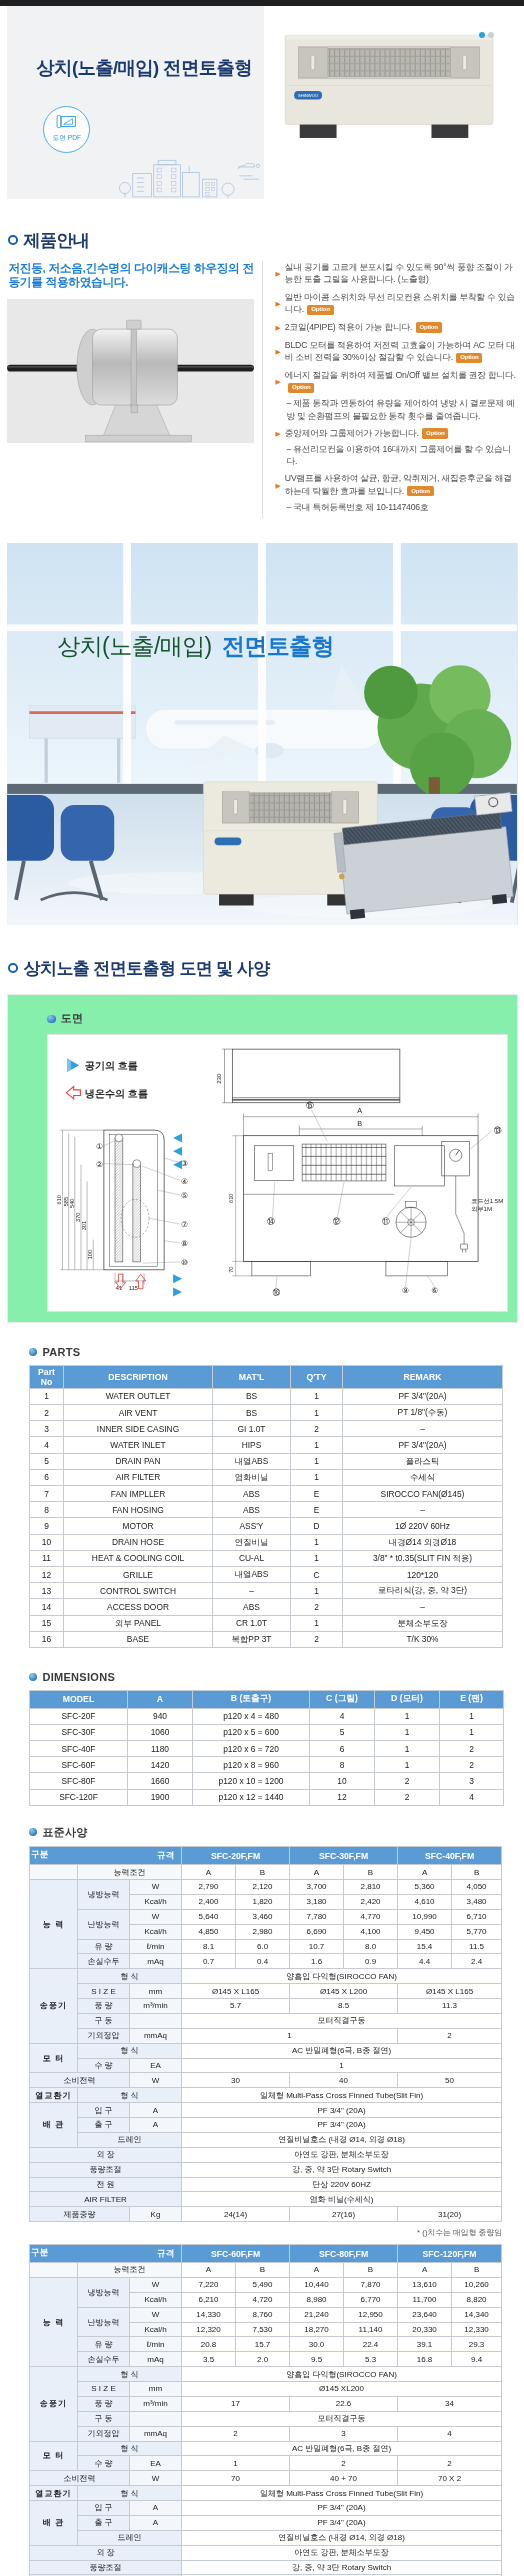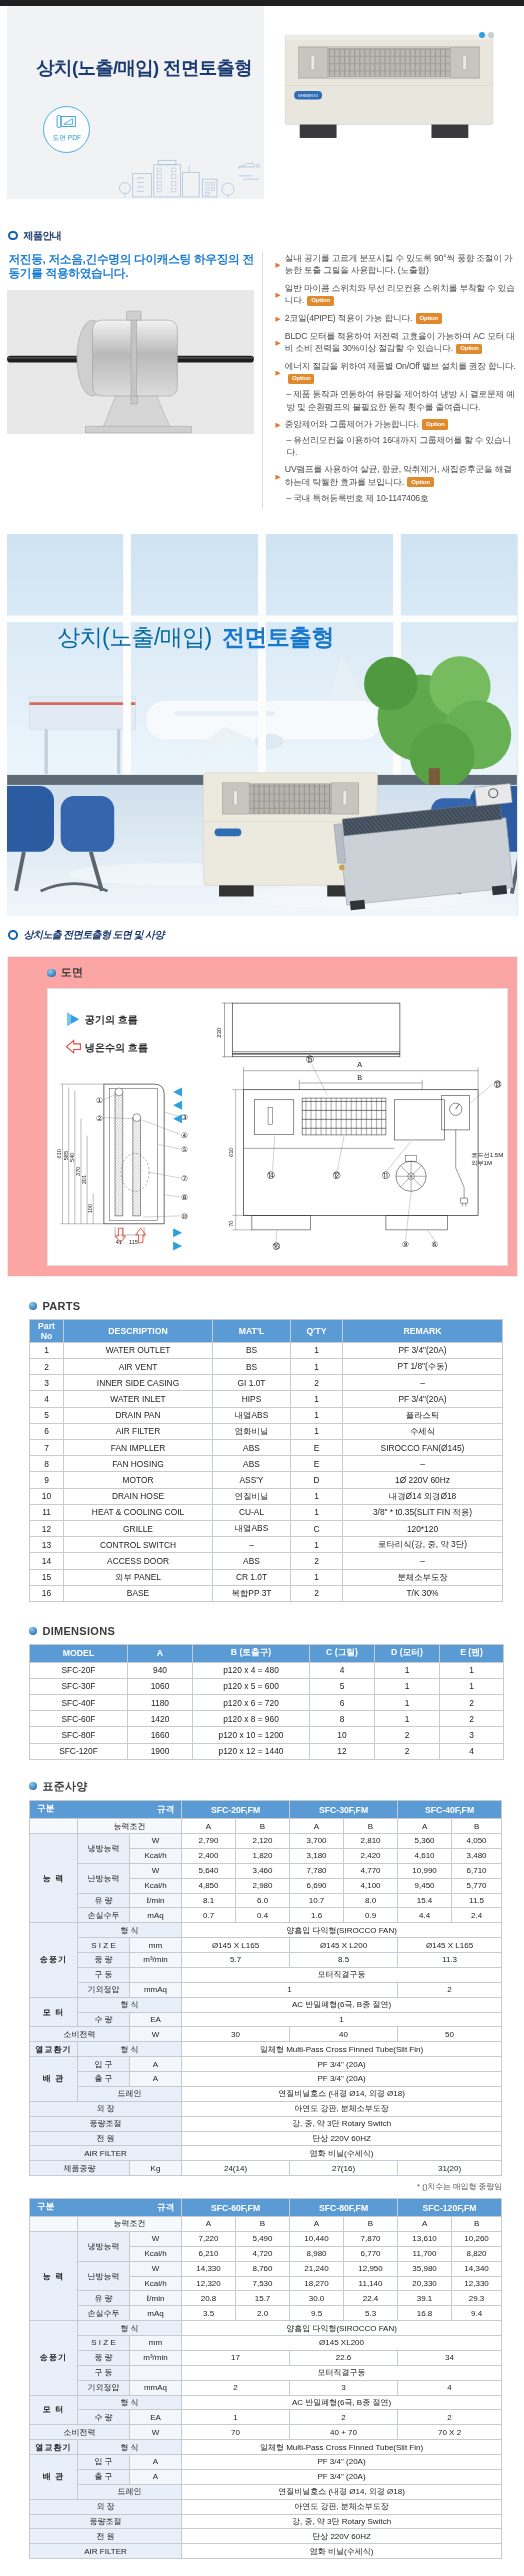--- a/index.html
+++ b/index.html
@@ -13,58 +13,58 @@
   .dot{width:6.1px;height:6.1px;border-radius:50%;}
   .dot.active{background:#2da0e0;}
   .dot.idle{background:#c9ced3;}
   .header-title{position:absolute;left:29px;top:49px;font-size:18.4px;font-weight:bold;color:#1b3a70;letter-spacing:-0.6px;}
   .pdf-badge{position:absolute;left:36px;top:100px;width:45px;height:45px;border:1.1px solid #49b0e4;border-radius:50%;text-align:center;cursor:pointer;background:#fdfdfe;}
   .pdf-badge .lbl{display:block;margin-top:2.2px;font-size:6.7px;color:#2b9bd6;}
   .city{position:absolute;left:112px;bottom:1.1px;}
   
   .sec-heading{display:flex;align-items:center;margin-left:8.4px;}
   .ring-icon{width:5.6px;height:5.6px;border:2.8px solid #1261b3;border-radius:50%;margin-right:5.6px;}
-  .sec-heading .txt{font-size:10px;font-weight:bold;color:#1c3a6e;letter-spacing:-0.6px;}
+  .sec-heading .txt{font-size:17px;font-weight:bold;color:#1c3a6e;letter-spacing:-0.6px;}
   .sub-label{display:flex;align-items:center;margin-left:29px;}
   .ball-icon{width:8.4px;height:8.4px;border-radius:50%;background:radial-gradient(circle at 35% 30%,#8ec9ec,#0f5ca8);margin-right:5px;}
   .sub-label .txt{font-size:11px;font-weight:bold;color:#3a3a3a;letter-spacing:0.3px;}
   
   .guide-body{display:flex;margin:9px 7.3px 0 7.3px;}
   .guide-left{width:247px;flex:none;}
   .lead{font-size:11.7px;font-weight:bold;color:#1d7ed3;line-height:1.24;letter-spacing:-0.3px;margin-left:1.1px;}
   .motor-photo{margin-top:9px;height:144px;background:#e8e8e8;}
   .guide-right{flex:1;border-left:0.6px solid #dcdcdc;margin-left:7.8px;padding:0 0 0 12.3px;}
   .b-item{display:flex;align-items:center;margin:0 0 5px 0;font-size:8.7px;color:#4a4a4a;line-height:1.45;letter-spacing:-0.2px;}
   .b-tri{color:#e97425;font-size:6.7px;margin:1.7px 4.5px 0 0;flex:none;}
   .b-opt{display:inline-block;background:#e08a2e;color:#fff;font-size:6.1px;font-weight:bold;border-radius:1.7px;padding:0.6px 3.9px 1.1px;margin-left:3.3px;vertical-align:1.1px;}
   .b-sub{margin:-1.7px 0 5px 11px;font-size:8.7px;color:#4a4a4a;line-height:1.4;letter-spacing:-0.2px;}
   
   .hero{margin:25px 7.3px 0;height:382px;position:relative;overflow:hidden;background:#dcebf5;}
   .hero-title{position:absolute;left:50px;top:88px;font-size:23px;letter-spacing:-0.6px;}
-  .hero-title .pre{color:#0369a1;font-weight:normal;}
+  .hero-title .pre{color:#14532d;font-weight:normal;}
   .hero-title .suf{color:#1878cc;font-weight:bold;margin-left:4.5px;}
   
-  .panel{margin:14.5px 7.3px 0;background:#fca5a5;border:0.6px solid #ececec;padding:8px 0 10px 0;}
+  .panel{margin:14.5px 7.3px 0;background:#86efac;border:0.6px solid #ececec;padding:16px 0 10px 0;}
   .canvas{margin:7.8px auto 0 39px;width:459px;background:#fff;border:0.6px solid #e2e2e2;}
   
   table{border-collapse:collapse;table-layout:fixed;background:#fff;font-size:8.4px;color:#222;}
   .dtable{margin:6.7px 0 0 29px;width:473px;border-top:1.1px solid #8f979e;border-bottom:1.1px solid #8f979e;}
   .dtable th,.dtable td{border:0.6px solid #c6cbd1;text-align:center;padding:1.1px 1.7px;font-weight:normal;overflow:hidden;}
   .dtable thead th{background:#5b9bd5;color:#fff;font-weight:bold;font-size:8.7px;height:14.5px;}
   .parts td,.dims td{height:13px;}
   .spec th,.spec td{height:11.7px;font-size:8px;}
   .spec .g{background:#e9eff8;font-weight:bold;letter-spacing:1.1px;}
   .spec .lab{background:#e9eff8;}
   .spec .unit{background:#f3f7fb;}
   .spec .cond{background:#f6f9fc;}
   .corner{position:relative;background:linear-gradient(to top right,#5b9bd5 calc(50% - 0.6px),#a9c1dd calc(50% - 0.6px) calc(50% + 0.6px),#5b9bd5 calc(50% + 0.6px));}
-  .corner .cl{position:absolute;left:7px;top:1.7px;}
+  .corner .cl{position:absolute;left:1px;top:1.7px;}
   .corner .cr{position:absolute;right:6.7px;bottom:1.7px;}
   .note{width:473px;margin:4.5px 0 0 29px;text-align:right;font-size:7.8px;color:#555;}
-  .mt54{margin-top:30px;} .mt52{margin-top:12px;font-style:italic;} .mt24{margin-top:23px;} .mt42{margin-top:23.4px;} .mt34{margin-top:19px;}
+  .mt54{margin-top:30px;} .mt52{margin-top:32px;} .mt24{margin-top:23px;} .mt42{margin-top:23.4px;} .mt34{margin-top:19px;}
   svg text{font-family:"Liberation Sans","DejaVu Sans",sans-serif;}
 </style>
 </head>
 <body>
 
 <div class="topbar"></div>
 
 <div class="header-card">
   <div class="header-right">
     <svg width="254" height="193" viewBox="0 0 455 345">
@@ -944,21 +944,21 @@
         <td>11,700</td>
         <td>8,820</td>
       </tr>
       <tr>
         <th class="lab" colspan="1" rowspan="2">난방능력</th>
         <th class="unit">W</th>
         <td>14,330</td>
         <td>8,760</td>
         <td>21,240</td>
         <td>12,950</td>
-        <td>35,980</td>
+        <td>23,640</td>
         <td>14,340</td>
       </tr>
       <tr>
         <th class="unit">Kcal/h</th>
         <td>12,320</td>
         <td>7,530</td>
         <td>18,270</td>
         <td>11,140</td>
         <td>20,330</td>
         <td>12,330</td>

